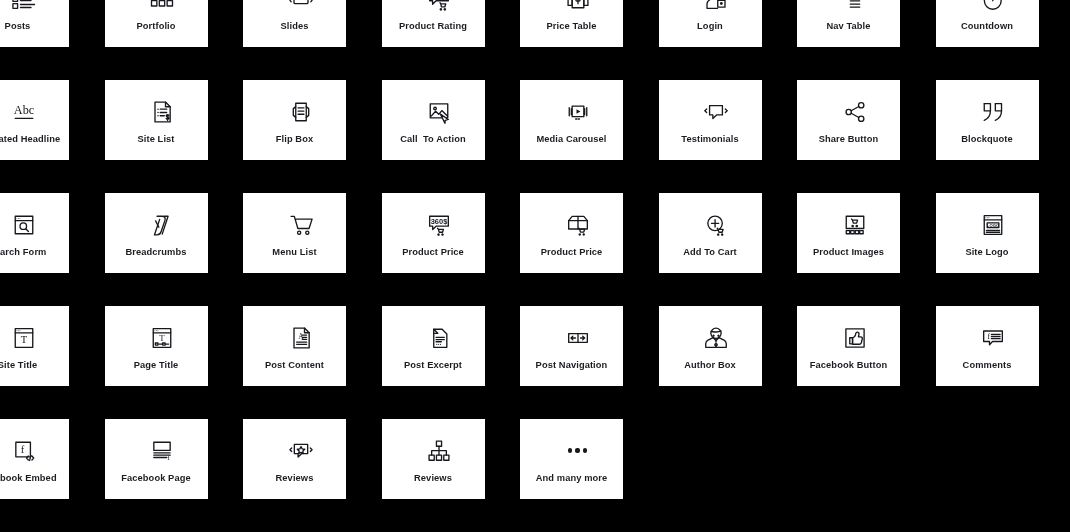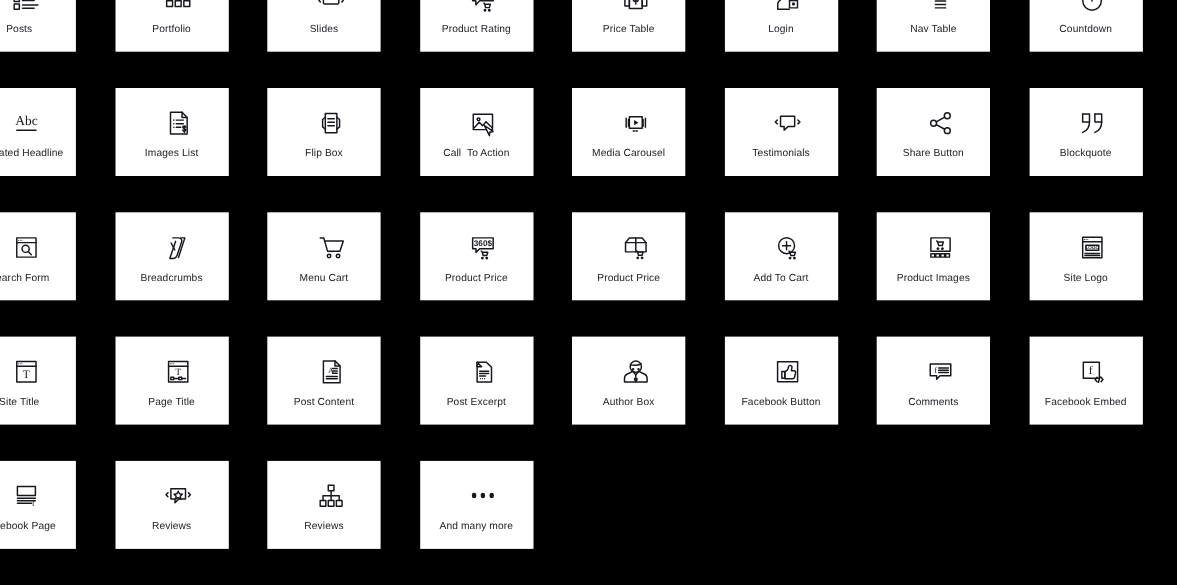--- a/index.html
+++ b/index.html
@@ -54,21 +54,21 @@
     stroke-linejoin: round;
     fill: none;
   }
   .widget-label {
     font-size: 9.3px;
     line-height: 11px;
     color: #1b1d22;
     text-align: center;
     letter-spacing: 0.1px;
     white-space: pre;
-    font-weight: 400;
+    font-weight: 700;
   }
   .dots-icon {
     display: flex;
     gap: 3.5px;
     align-items: center;
     justify-content: center;
     width: 28px;
     height: 28px;
   }
   .dots-icon i {
@@ -184,21 +184,21 @@
         <svg viewBox="0 0 24 24">
           <path d="M6 3.5h9l4 4v13H6z"></path>
           <path d="M15 3.5v4h4"></path>
           <circle cx="8.6" cy="9.6" r=".6" fill="#16181d" stroke="none"></circle>
           <circle cx="8.6" cy="12.4" r=".6" fill="#16181d" stroke="none"></circle>
           <circle cx="8.6" cy="15.2" r=".6" fill="#16181d" stroke="none"></circle>
           <path d="M10.5 9.6h5.5M10.5 12.4h5.5M10.5 15.2h3.5"></path>
           <path d="M16.8 14.2v5M18 15.2c0-.55-.55-.95-1.2-.95s-1.2.4-1.2 1c0 1.2 2.4.7 2.4 1.95 0 .6-.55 1-1.2 1s-1.2-.4-1.2-.95"></path>
         </svg>
       </div>
-      <div class="widget-label">Images List</div>
+      <div class="widget-label">Site List</div>
     </div>
     <div class="widget-card">
       <div class="widget-icon">
         <svg viewBox="0 0 24 24">
           <rect x="7.5" y="4.5" width="9" height="15"></rect>
           <path d="M9.5 8.5h5M9.5 11.2h5M9.5 13.9h5"></path>
           <path d="M7.5 7.4L5.4 9.1v5.8l2.1 1.7M16.5 7.4l2.1 1.7v5.8l-2.1 1.7"></path>
         </svg>
       </div>
       <div class="widget-label">Flip Box</div>
@@ -281,21 +281,21 @@
       <div class="widget-label">Breadcrumbs</div>
     </div>
     <div class="widget-card">
       <div class="widget-icon">
         <svg viewBox="0 0 24 24">
           <path d="M3.5 4.6h2.8l3 10.4h9.6L21.5 7H7.2"></path>
           <circle cx="10.4" cy="18.6" r="1.35"></circle>
           <circle cx="17.4" cy="18.6" r="1.35"></circle>
         </svg>
       </div>
-      <div class="widget-label">Menu Cart</div>
+      <div class="widget-label">Menu List</div>
     </div>
     <div class="widget-card">
       <div class="widget-icon">
         <svg viewBox="0 0 24 24">
           <path d="M4 4.5h16v8.5H9.5l-2.9 2.8V13H4z"></path>
           <text x="12" y="10.8" text-anchor="middle" font-family="Liberation Sans, sans-serif" font-weight="bold" font-size="6.4" fill="#16181d" stroke="none">360$</text>
           <path d="M11.5 15.7h4.3l-.8 2.5h-2.8z M11.6 19.7a.5.5 0 1 0 .01 0M15 19.7a.5.5 0 1 0 .01 0M10.8 14.8l.7 .9"></path>
         </svg>
       </div>
       <div class="widget-label">Product Price</div>
@@ -397,20 +397,31 @@
           <circle cx="10.1" cy="17.4" r=".5" fill="#16181d" stroke="none"></circle>
           <circle cx="11.7" cy="17.4" r=".5" fill="#16181d" stroke="none"></circle>
           <circle cx="13.3" cy="17.4" r=".5" fill="#16181d" stroke="none"></circle>
         </svg>
       </div>
       <div class="widget-label">Post Excerpt</div>
     </div>
     <div class="widget-card">
       <div class="widget-icon">
         <svg viewBox="0 0 24 24">
+          <rect x="4" y="8.3" width="16" height="7.4"></rect>
+          <path d="M12 8.3v7.4"></path>
+          <path d="M9.8 12H6.3M7.6 10.4L6 12l1.6 1.6"></path>
+          <path d="M14.2 12h3.5M16 10.4L17.7 12 16 13.6"></path>
+        </svg>
+      </div>
+      <div class="widget-label">Post Navigation</div>
+    </div>
+    <div class="widget-card">
+      <div class="widget-icon">
+        <svg viewBox="0 0 24 24">
           <circle cx="12" cy="8" r="4.4"></circle>
           <path d="M7.7 6.4c1.6.6 6.9.7 8.6-.5"></path>
           <path d="M9.9 9.6a.4.4 0 1 0 .01 0M14.1 9.6a.4.4 0 1 0 .01 0"></path>
           <path d="M9.6 11.6l-4.5 2.3c-1.2.6-1.9 1.9-1.9 3.2v2.9h17.6v-2.9c0-1.3-.7-2.6-1.9-3.2l-4.5-2.3"></path>
           <path d="M9.6 11.6L12 14.4l2.4-2.8"></path>
           <path d="M12 14.4v1.2M12 16.8a1 1 0 1 0 .01 0M12 18.2v1.8"></path>
         </svg>
       </div>
       <div class="widget-label">Author Box</div>
     </div>

